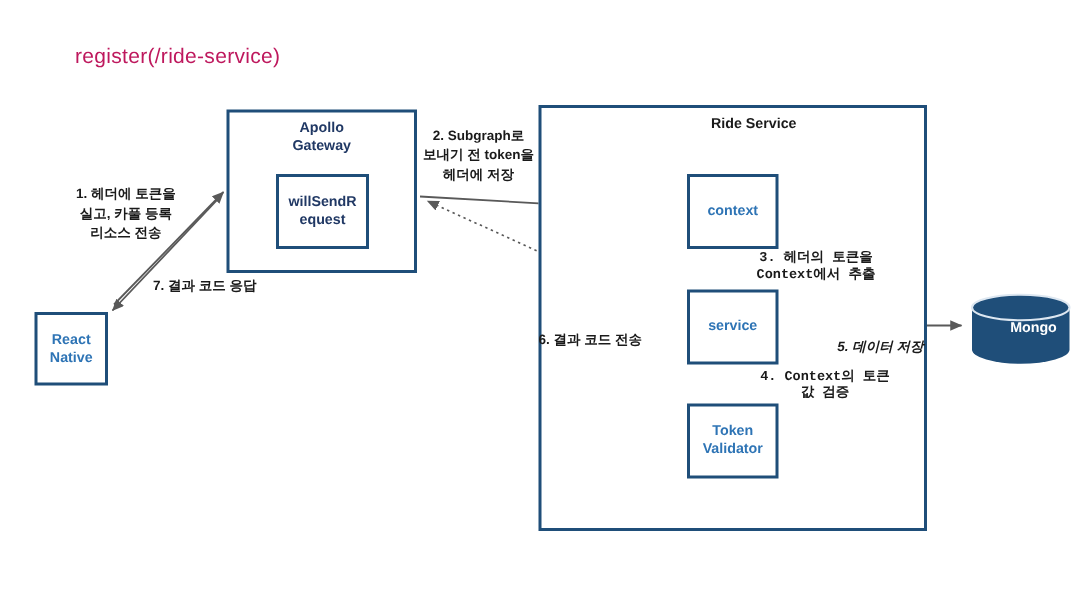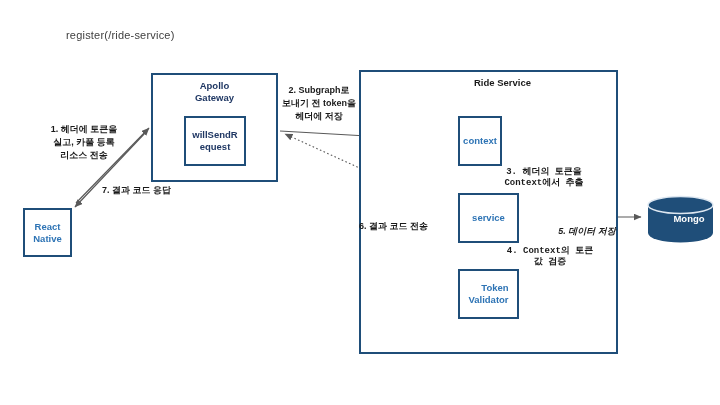--- a/index.html
+++ b/index.html
@@ -1,22 +1,22 @@
 <!DOCTYPE html>
 <html><head>
 <meta charset="utf-8">
 <style>
   html,body{margin:0;padding:0;background:#fff;}
   #canvas{
     position:relative;width:720px;height:405px;background:#ffffff;overflow:hidden;
     font-family:"Liberation Sans","DejaVu Sans",sans-serif;
   }
   .title{
-    position:absolute;left:66px;top:29px;font-size:11px;font-weight:500;
-    color:#404040;letter-spacing:0.2px;
+    position:absolute;left:50px;top:29px;font-size:14px;font-weight:500;
+    color:#be185d;letter-spacing:0.2px;
   }
   .node{
     position:absolute;border:2px solid #1f4e79;background:#ffffff;box-sizing:border-box;
     display:flex;align-items:center;justify-content:center;text-align:center;
     white-space:pre-line;font-weight:bold;
   }
   .node.toplabel{align-items:flex-start;padding-top:5px;}
   .blue-text{color:#2e74b5;font-size:9.5px;line-height:12px;}
   .navy-text{color:#203864;font-size:9.5px;line-height:12px;}
   .dark-text{color:#1a1a1a;font-size:9.5px;line-height:12px;}
@@ -62,25 +62,25 @@
 Native</div>
 
   <div class="node navy-text toplabel" style="left:151px;top:73px;width:127px;height:109px;">Apollo
 Gateway</div>
 
   <div class="node navy-text" style="left:184px;top:116px;width:62px;height:50px;">willSendR
 equest</div>
 
   <div class="node dark-text toplabel" style="left:359px;top:70px;width:259px;height:284px;padding-left:28px;">Ride Service</div>
 
-  <div class="node blue-text" style="left:458px;top:116px;width:44px;height:50px;">context</div>
+  <div class="node blue-text" style="left:458px;top:116px;width:61px;height:50px;">context</div>
 
   <div class="node blue-text" style="left:458px;top:193px;width:61px;height:50px;">service</div>
 
-  <div class="node blue-text" style="left:458px;top:269px;width:61px;height:50px;text-align:right;">Token
+  <div class="node blue-text" style="left:458px;top:269px;width:61px;height:50px;">Token
 Validator</div>
 
   <div class="mongo-label">Mongo</div>
 
   <div class="step-label" style="left:38px;top:123px;width:92px;">1. 헤더에 토큰을
 실고, 카풀 등록
 리소스 전송</div>
 
   <div class="step-label" style="left:270px;top:84px;width:98px;">2. Subgraph로
 보내기 전 token을

